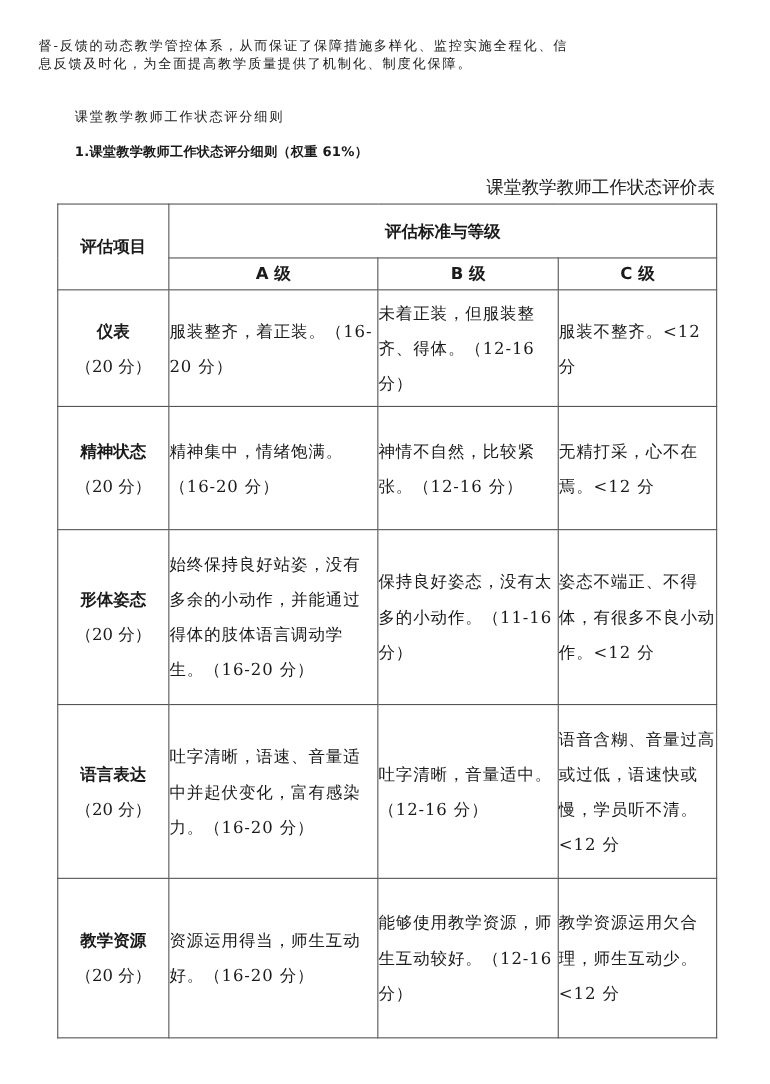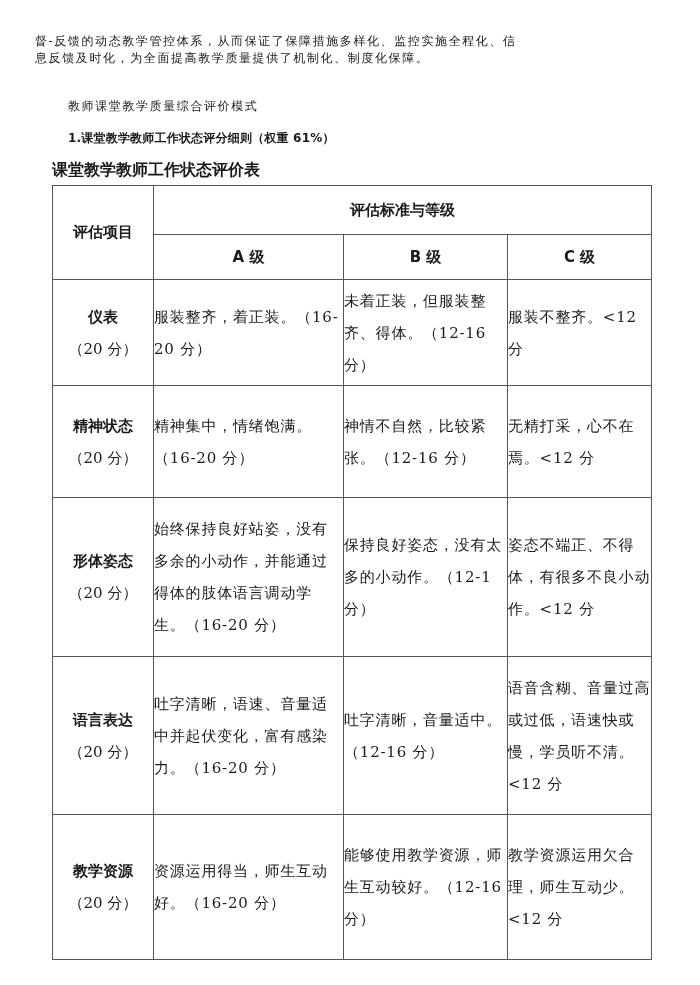--- a/index.html
+++ b/index.html
@@ -3,38 +3,38 @@
 <meta charset="utf-8">
 <style>
   html, body { margin: 0; padding: 0; background: #ffffff; }
   body { width: 700px; height: 985px; position: relative; overflow: hidden;
          font-family: "DejaVu Serif", "Liberation Serif", serif; color: #1a1a1a; }
   .para { position: absolute; left: 35px; font-size: 12px; line-height: 20px; letter-spacing: 1.6px; white-space: nowrap; }
   .p1 { top: 31px; }
   .p2 { top: 48px; }
   .p3 { top: 96px; left: 68px; }
   .p4 { top: 128px; left: 68px; font-family: "DejaVu Sans", "Liberation Sans", sans-serif; font-weight: bold; letter-spacing: 0.2px; }
-  .table-title { position: absolute; top: 159px; left: 52px; width: 598px; text-align: left;
-                 font-family: "DejaVu Sans", "Liberation Sans", sans-serif; font-weight: bold; font-size: 16px; line-height: 22px; }
+  .table-title { position: absolute; top: 159px; left: 52px; width: 598px; text-align: right;
+                 font-family: "DejaVu Sans", "Liberation Sans", sans-serif; font-weight: normal; font-size: 16px; line-height: 22px; }
   table.eval { position: absolute; top: 185px; left: 52px; width: 599px; border-collapse: collapse; table-layout: fixed; }
   table.eval td, table.eval th { border: 1.3px solid #555; padding: 0; }
   th { font-family: "DejaVu Sans", "Liberation Sans", sans-serif; font-weight: bold; font-size: 15px; text-align: center; vertical-align: middle; }
   td.item { text-align: center; vertical-align: middle; font-size: 15px; line-height: 32px; }
   td.item .name { font-family: "DejaVu Sans", "Liberation Sans", sans-serif; font-weight: bold; display: block; }
   td.item .score { display: block; }
   td.desc { font-size: 15px; line-height: 32px; vertical-align: middle; padding: 0 6px 0 7px; letter-spacing: 0.8px; }
   tr.hdr1 { height: 49px; }
-  tr.hdr2 { height: 45px; }
+  tr.hdr2 { height: 29px; }
 </style>
 </head>
 <body>
 
 <div class="para p1">督-反馈的动态教学管控体系，从而保证了保障措施多样化、监控实施全程化、信</div>
 <div class="para p2">息反馈及时化，为全面提高教学质量提供了机制化、制度化保障。</div>
-<div class="para p3">教师课堂教学质量综合评价模式</div>
+<div class="para p3">课堂教学教师工作状态评分细则</div>
 <div class="para p4">1.课堂教学教师工作状态评分细则（权重 61%）</div>
 
 <div class="table-title">课堂教学教师工作状态评价表</div>
 
 <table class="eval">
   <colgroup>
     <col style="width:101px">
     <col style="width:190px">
     <col style="width:164px">
     <col style="width:144px">
@@ -69,21 +69,21 @@
     <td class="desc">神情不自然，比较紧张。（12-16 分）</td>
     <td class="desc">无精打采，心不在焉。&lt;12 分</td>
   </tr>
 
   <tr style="height:159px">
     <td class="item">
       <span class="name">形体姿态</span>
       <span class="score">（20 分）</span>
     </td>
     <td class="desc">始终保持良好站姿，没有多余的小动作，并能通过得体的肢体语言调动学生。（16-20 分）</td>
-    <td class="desc">保持良好姿态，没有太多的小动作。（12-1 分）</td>
+    <td class="desc">保持良好姿态，没有太多的小动作。（11-16 分）</td>
     <td class="desc">姿态不端正、不得体，有很多不良小动作。&lt;12 分</td>
   </tr>
 
   <tr style="height:158px">
     <td class="item">
       <span class="name">语言表达</span>
       <span class="score">（20 分）</span>
     </td>
     <td class="desc">吐字清晰，语速、音量适中并起伏变化，富有感染力。（16-20 分）</td>
     <td class="desc">吐字清晰，音量适中。（12-16 分）</td>

